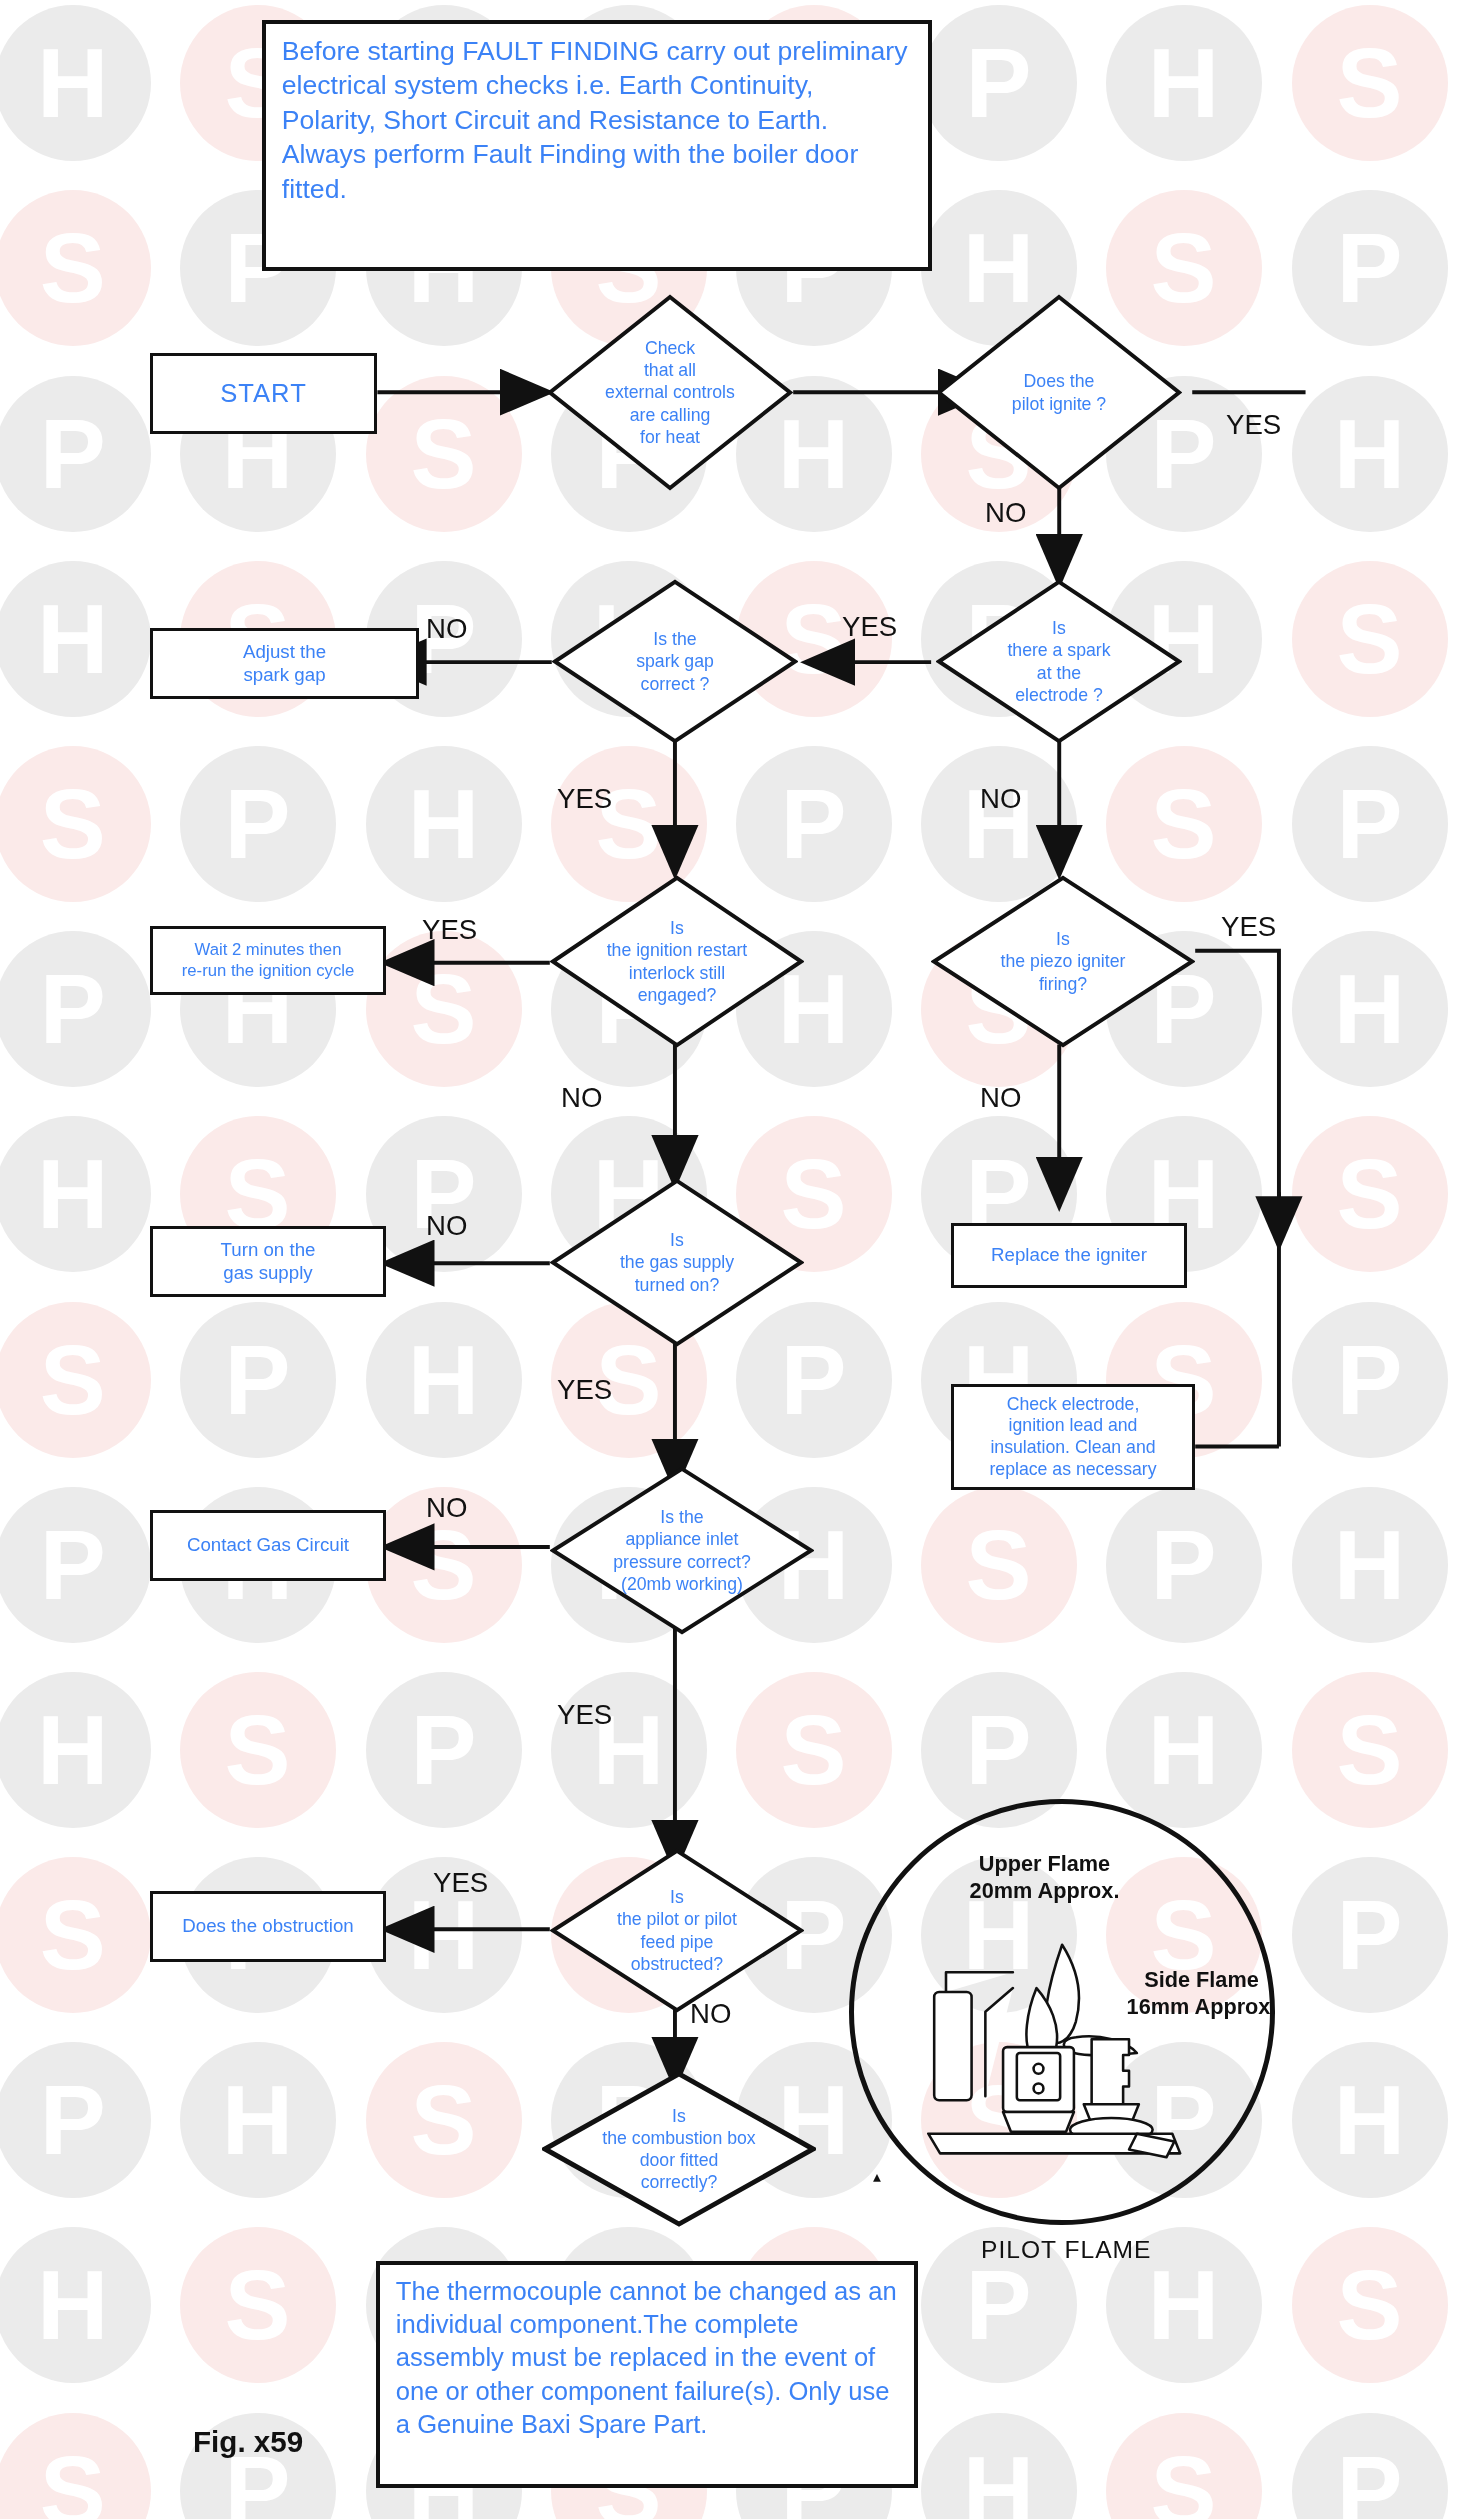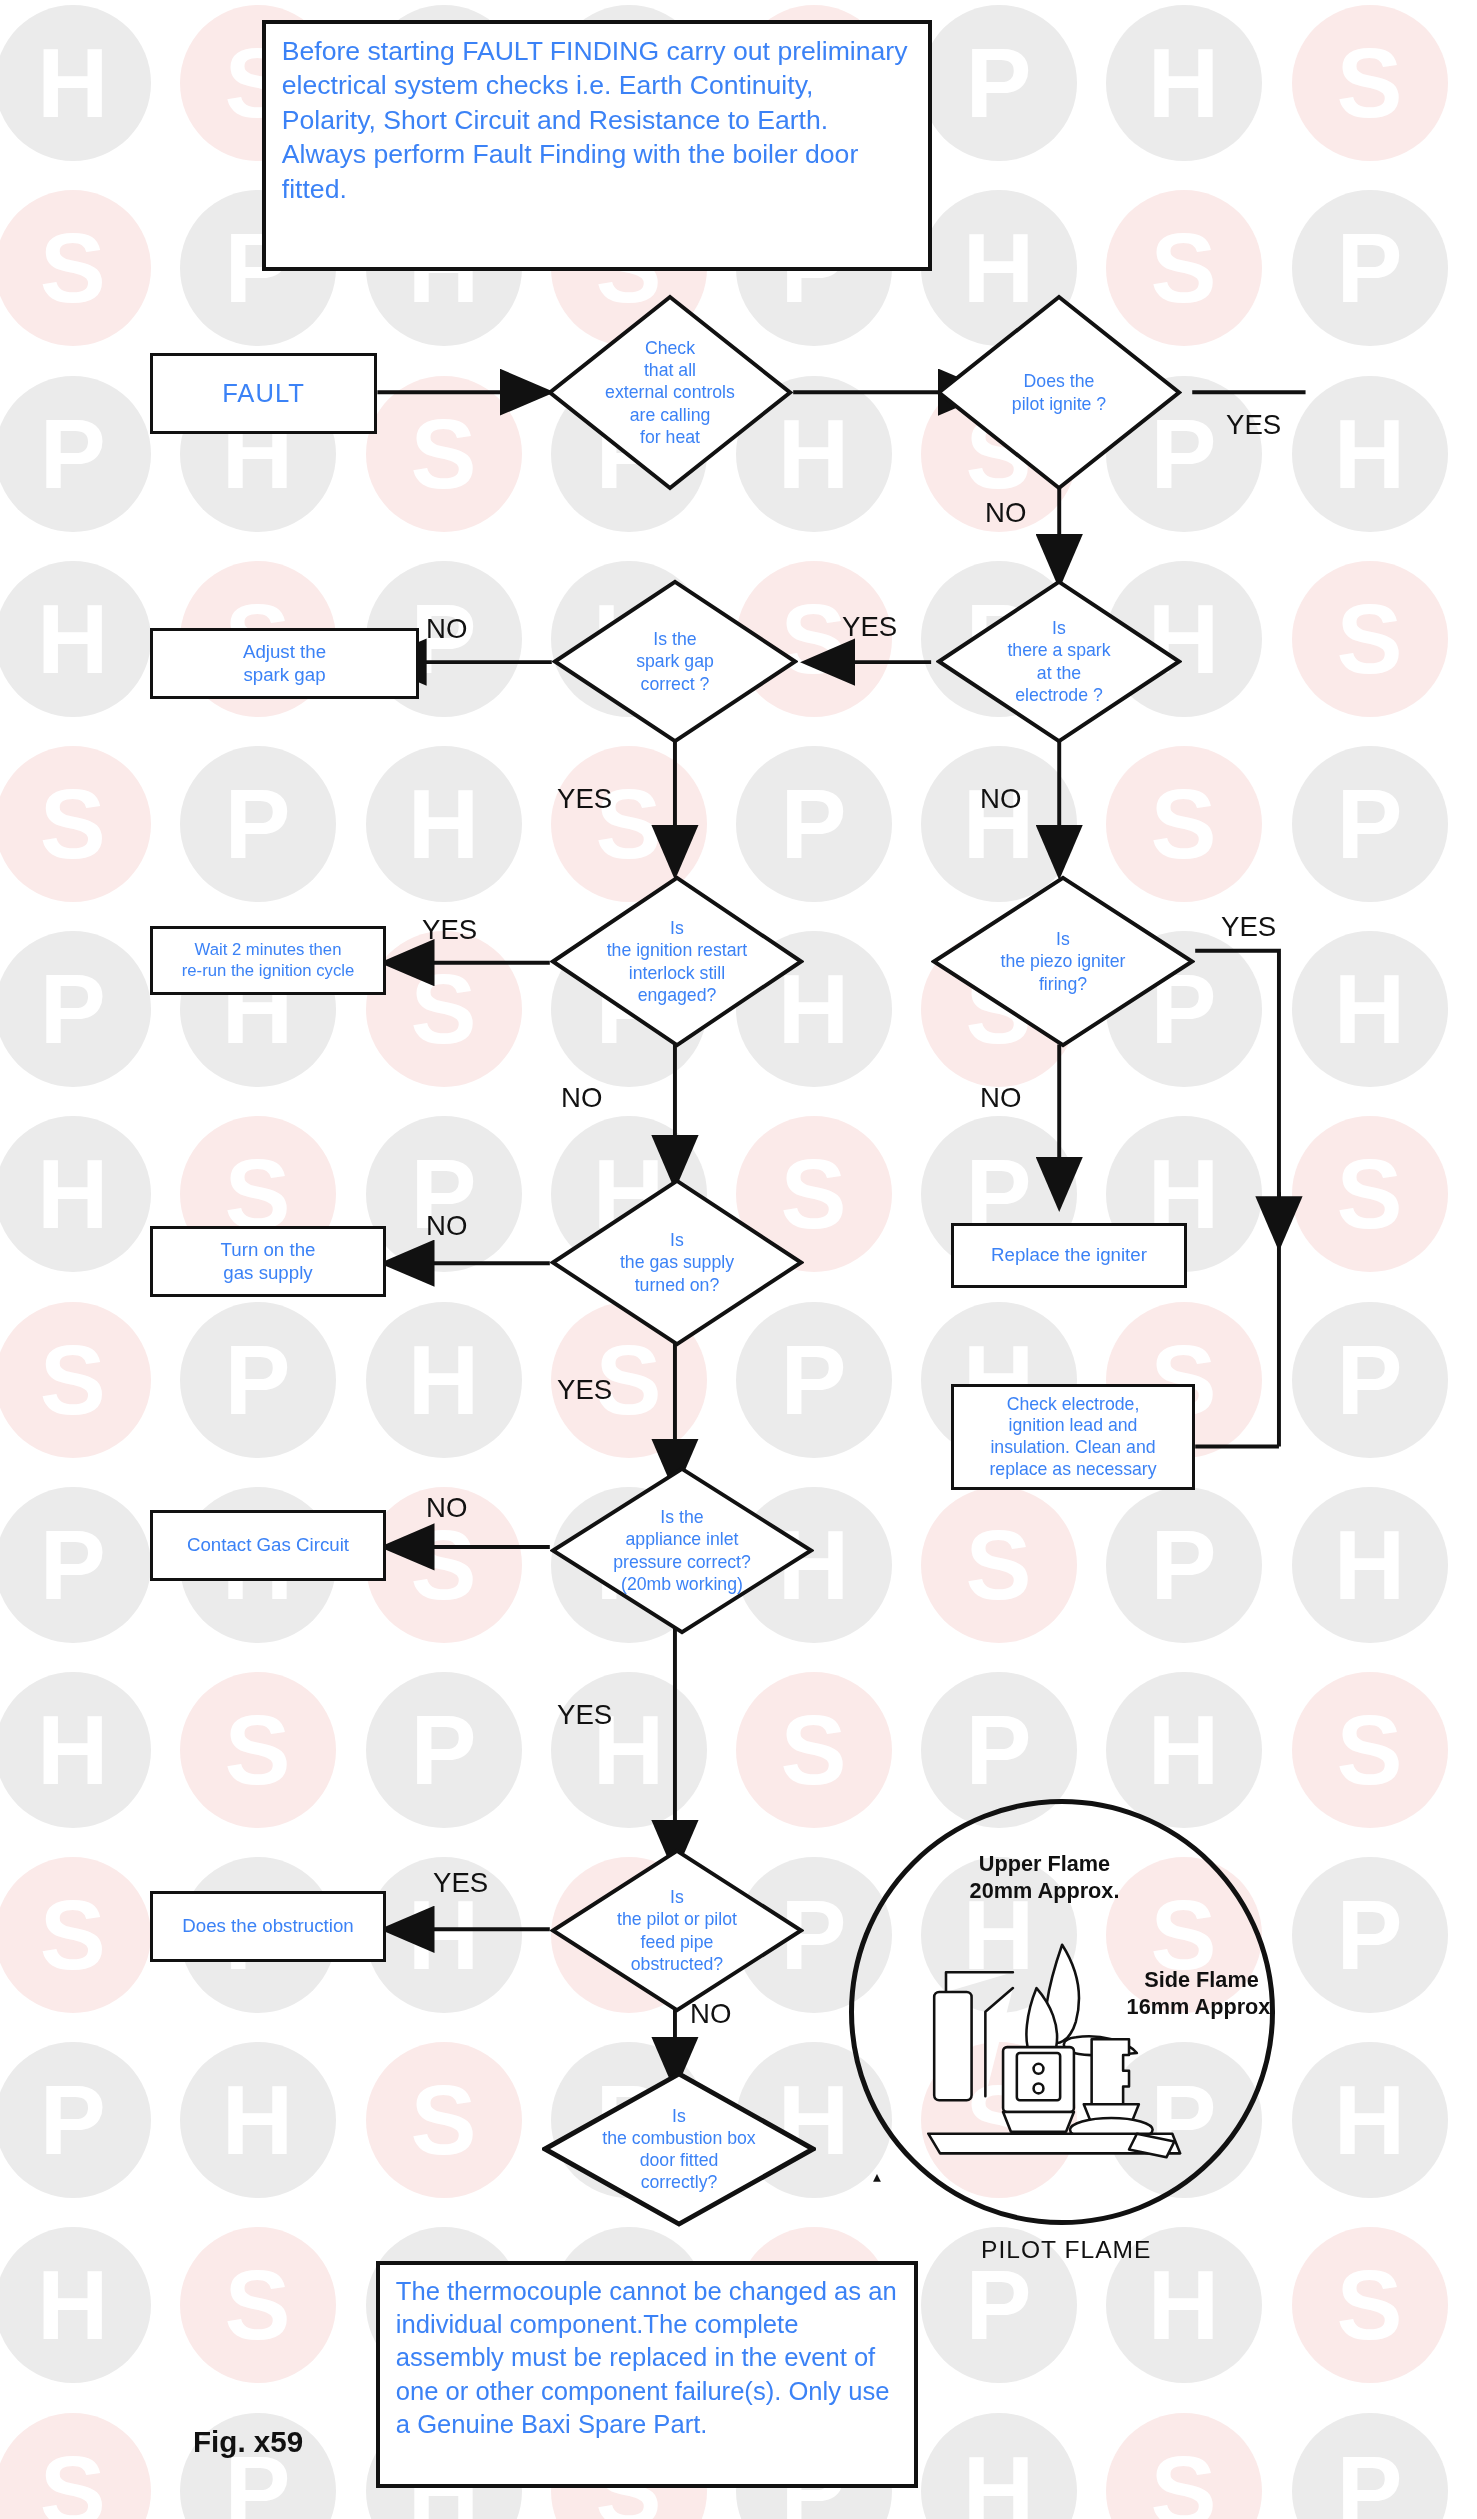--- a/index.html
+++ b/index.html
@@ -528,21 +528,21 @@
 Always perform Fault Finding with the boiler door fitted.</span>
 </div>
 
 <div class="node note" style="left:376px;top:2261px;width:542px;height:227px;font-size:25.6px;">
   <span style="white-space:pre-wrap;">The thermocouple cannot be changed as an individual component.The complete assembly must be replaced in the event of one or other component failure(s). Only use a Genuine Baxi Spare Part.</span>
 </div>
 
 <div class="figlabel" style="left:193px;top:2399px;margin-top:26px;">Fig. x59</div>
 
 <div class="node rect big" style="left:150px;top:353px;width:227px;height:81px;">
-  <span>FAULT</span>
+  <span>START</span>
 </div>
 
 <div class="node diamond" style="left:547px;top:294px;width:246px;height:197px;">
   <svg viewBox="0 0 250 200" preserveAspectRatio="none">
       <polygon points="125,3 247,100 125,197 3,100" fill="#fff" stroke="#111" stroke-width="4"></polygon>
     </svg>
   <span class="dtext" style="white-space:pre-line;">Check
 that all
 external controls
 are calling

